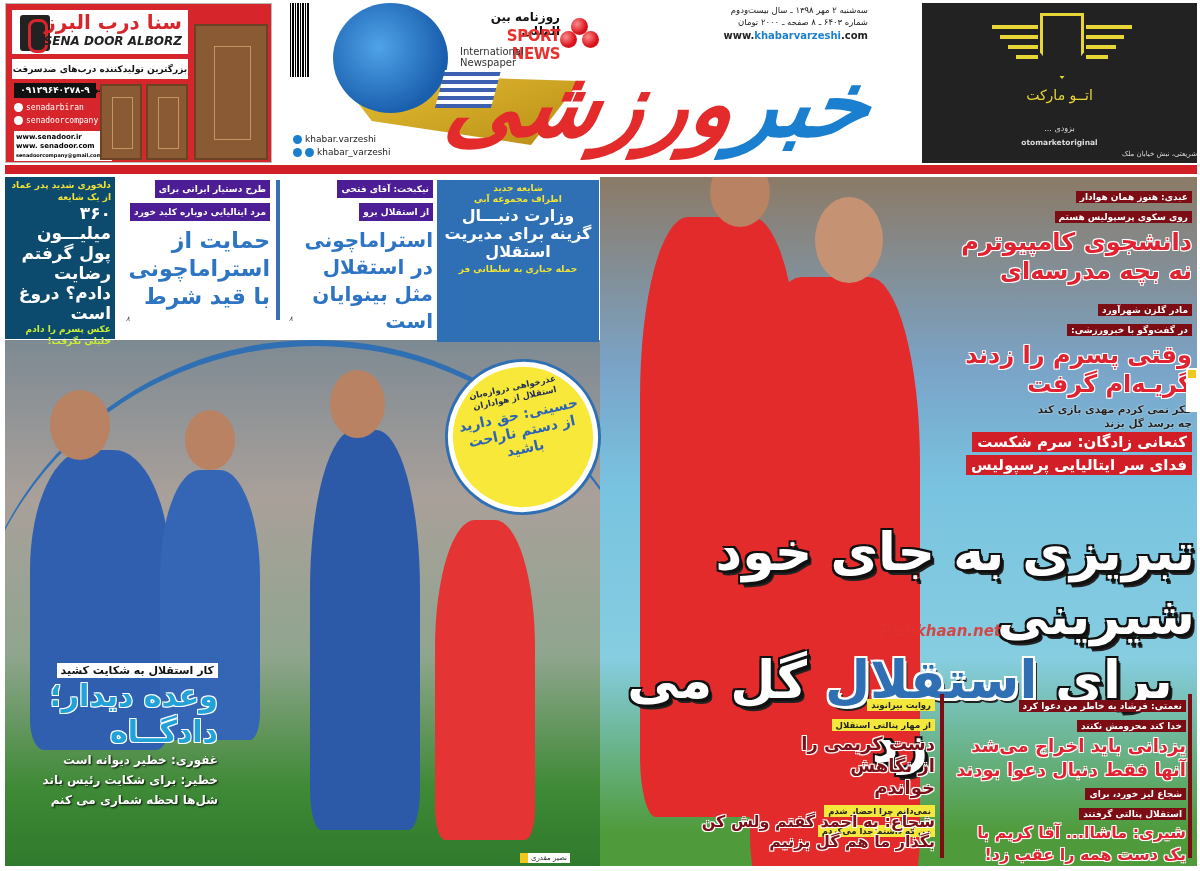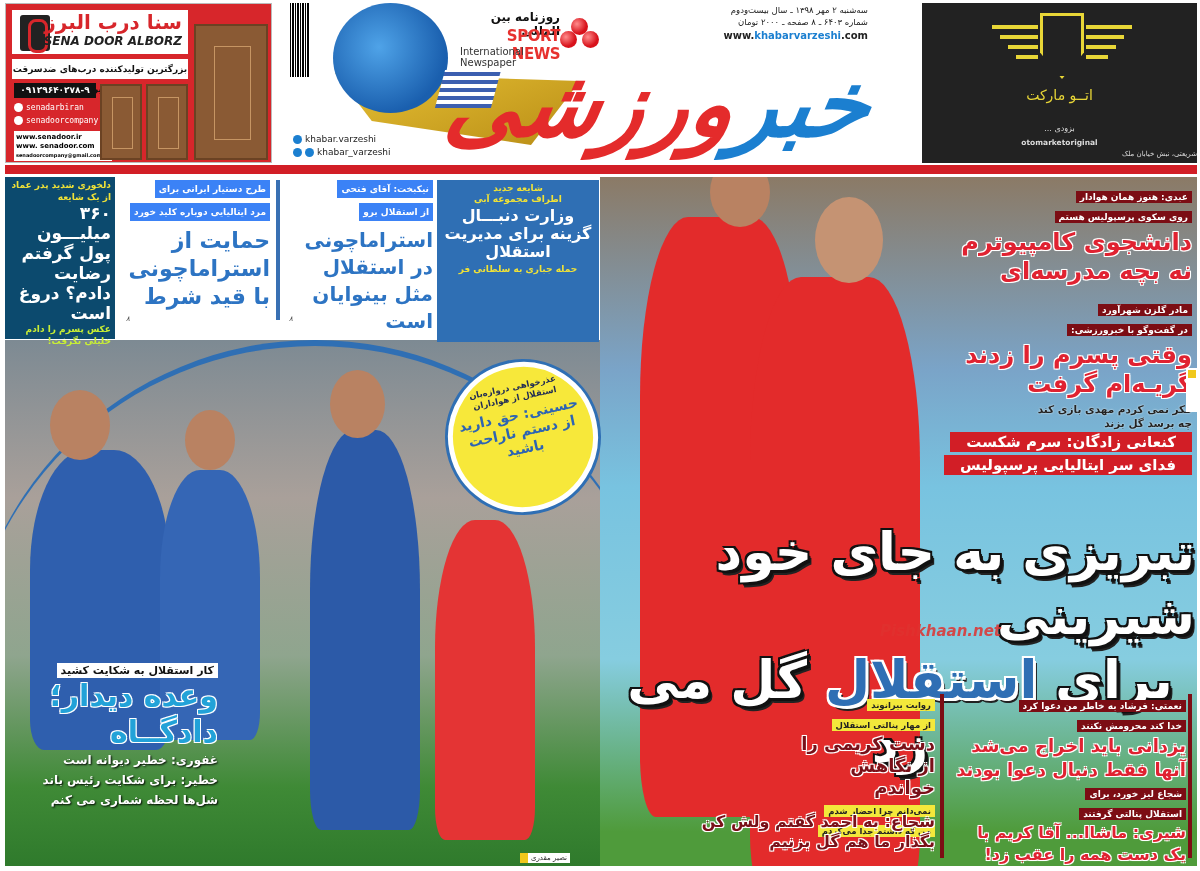--- a/index.html
+++ b/index.html
@@ -41,21 +41,21 @@
 #ad-right .name{position:absolute;left:0;width:100%;top:84px;font-size:14px;color:#e8d637;text-align:center;direction:rtl}
 #ad-right .soon{position:absolute;left:0;width:100%;top:121px;font-size:8px;color:#ddd;text-align:center;direction:rtl}
 #ad-right .ig{position:absolute;left:0;width:100%;top:135px;font-size:7.5px;color:#ddd;text-align:center;font-weight:bold}
 #ad-right .addr{position:absolute;left:0;width:100%;top:147px;font-size:7px;color:#ddd;direction:rtl}
 #redbar{left:5px;top:165px;width:1192px;height:9px;background:#d21e26}
 
 #col-left{left:5px;top:177px;width:110px;height:162px;background:#0c4a6e}
 #col-left .kicker{font-size:9px;font-weight:bold;color:#f0e237;direction:rtl;text-align:right;padding:2px 4px 0 4px;line-height:12px}
 #col-left .title{font-size:17px;font-weight:bold;color:#fff;direction:rtl;text-align:right;padding:0 4px;line-height:20px}
 #col-left .sub{font-size:9px;font-weight:bold;color:#c8ee35;direction:rtl;text-align:right;padding:0 4px;line-height:12px}
-.navy-tag{background:#3b82f6;color:#fff;font-size:9px;font-weight:bold;padding:4px 4px;display:inline-block;margin-bottom:2px}
+.navy-tag{background:#4c1d95;color:#fff;font-size:9px;font-weight:bold;padding:4px 4px;display:inline-block;margin-bottom:2px}
 .story{direction:rtl;text-align:right}
 .blue-outline{color:#2d74c3;font-weight:bold;text-shadow:0 0 2px #fff,1px 1px 0 #fff,-1px -1px 0 #fff}
 #story-strama{left:120px;top:177px;width:150px;height:148px}
 #story-strama .title{font-size:22px;line-height:28px;margin-top:4px}
 #divider1{left:276px;top:180px;width:4px;height:140px;background:#3970b3}
 #story-nikbakht{left:283px;top:177px;width:150px;height:148px}
 #story-nikbakht .title{font-size:20px;line-height:27px;margin-top:4px}
 #box-ministry{left:437px;top:180px;width:162px;height:162px;background:#2f6fb4;padding:3px 6px}
 #box-ministry .kicker{font-size:9px;font-weight:bold;color:#f0e237;text-align:center;direction:rtl;line-height:11px}
 #box-ministry .title{font-size:16px;font-weight:bold;color:#fff;text-align:center;direction:rtl;line-height:18px;margin:2px 0}
@@ -73,21 +73,21 @@
 #sticker .title{font-size:14px;font-weight:bold;color:#2d64b3;line-height:17px;margin-top:3px}
 
 .red-tag{background:#7c0d14;color:#fff;font-size:9px;font-weight:bold;padding:1px 4px;display:inline-block;margin-bottom:2px}
 .red-outline{color:#e02231;font-weight:bold;text-shadow:0 0 2px #fff,1px 1px 0 #fff,-1px -1px 0 #fff,1px -1px 0 #fff,-1px 1px 0 #fff}
 #story-abdi{left:930px;top:185px;width:262px}
 #story-abdi .title{font-size:24px;line-height:29px;margin-top:3px}
 #story-golzan{left:930px;top:298px;width:262px}
 #story-golzan .title{font-size:24px;line-height:29px;margin-top:3px}
 #story-golzan .sub{font-size:10.5px;font-weight:bold;color:#222;line-height:14px;margin-top:3px;text-shadow:0 0 2px #fff}
 #story-kanaani{left:930px;top:432px;width:262px}
-.red-band{background:#d21e26;color:#fff;font-size:15px;font-weight:bold;padding:1px 16px;display:inline-block;margin-bottom:3px}
+.red-band{background:#d21e26;color:#fff;font-size:15px;font-weight:bold;padding:1px 5px;display:inline-block;margin-bottom:3px}
 #edge-credit{left:1186px;top:368px;width:12px;height:44px;background:#fff}
 #edge-credit .ic{position:absolute;left:2px;top:2px;width:8px;height:8px;background:#f0c81c}
 
 #main-head{left:605px;top:520px;width:590px}
 #main-head .l1,#main-head .l2{font-size:52px;font-weight:bold;color:#fff;direction:rtl;text-align:right;line-height:64px;text-shadow:3px 3px 0 #111,-2px -2px 0 #111,2px -2px 0 #111,-2px 2px 0 #111,4px 5px 0 #222}
 #main-head .hl{color:#2f6fb4;text-shadow:3px 3px 0 #fff,-2px -2px 0 #fff,2px -2px 0 #fff,-2px 2px 0 #fff,4px 5px 0 #222}
 #main-head .l2{text-align:center}
 #watermark{left:880px;top:622px;font-size:15px;font-weight:bold;color:#e0322f;opacity:.85;font-style:italic}
 
 #story-vadeh{left:8px;top:659px;width:210px}

